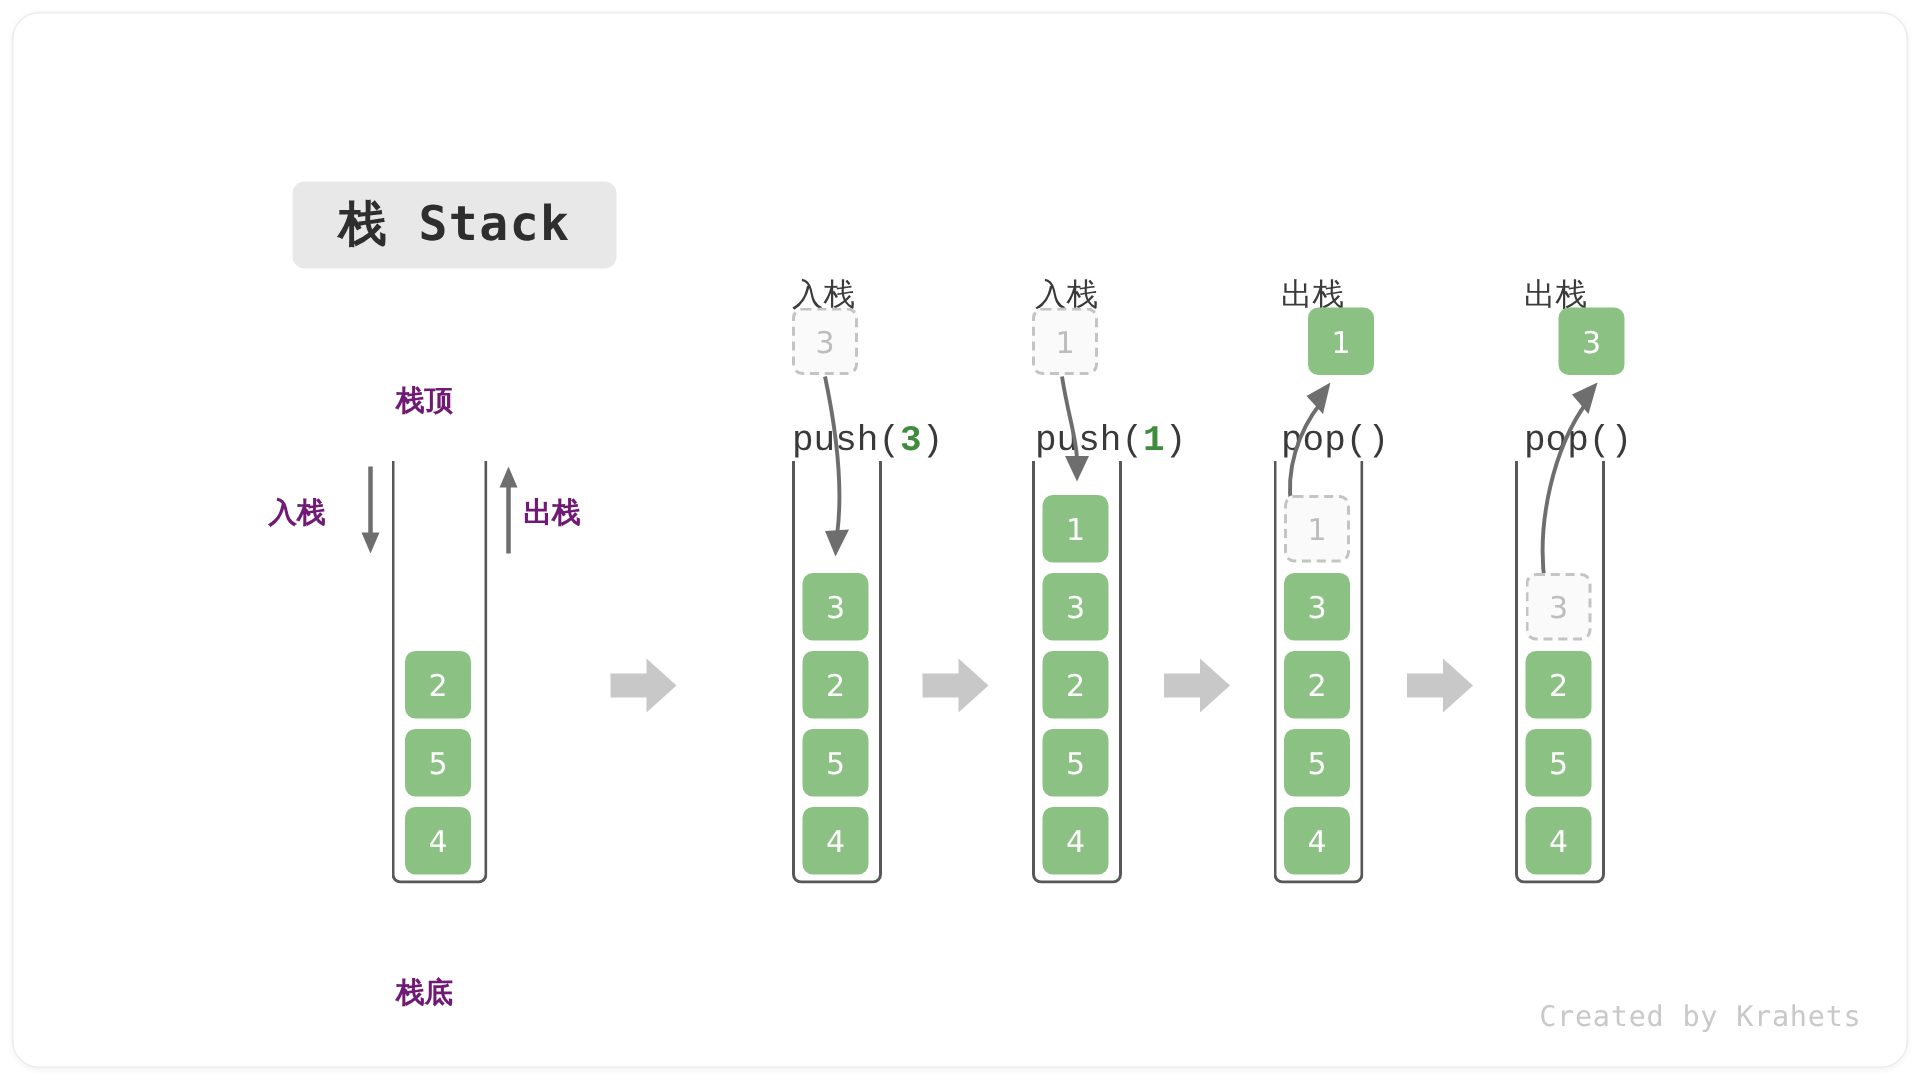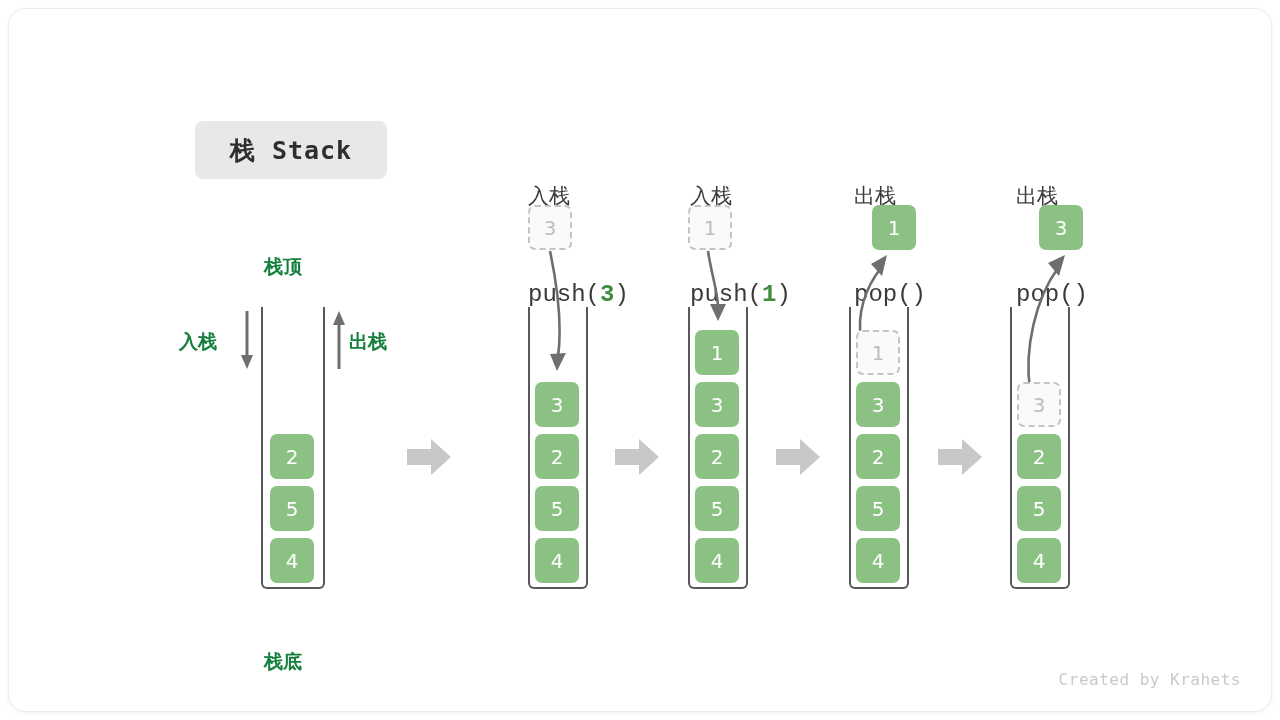--- a/index.html
+++ b/index.html
@@ -28,42 +28,42 @@
     box-shadow: 0 1px 4px rgba(0,0,0,0.055);
     box-sizing: border-box;
     overflow: hidden;
   }
 
   
   #title-badge {
     position: absolute;
     left: 186px;
     top: 112px;
-    width: 192px;
+    width: 216px;
     height: 58px;
     background: #e8e8e8;
     border-radius: 8px;
     display: flex;
     align-items: center;
     justify-content: center;
     font-family: "DejaVu Sans Mono", "Liberation Mono", monospace;
-    font-size: 25px;
+    font-size: 32px;
     font-weight: bold;
     color: #2e2e2e;
     letter-spacing: 1px;
     white-space: pre;
   }
 
   
   .cn-label {
     position: absolute;
     font-family: "DejaVu Sans", "Liberation Sans", sans-serif;
     font-size: 19px;
     font-weight: bold;
-    color: #15803d;
+    color: #701a75;
     white-space: nowrap;
   }
 
   #label-top  { left: 255px; top: 245px; }
   #label-bottom { left: 255px; top: 640px; }
   #label-push-left { left: 170px; top: 320px; }
   #label-pop-left  { left: 340px; top: 320px; }
 
   
   .stack-walls {
@@ -125,21 +125,21 @@
     width: 44px;
     height: 40px;
   }
 
   
   #credit {
     position: absolute;
     right: 30px;
     bottom: 22px;
     font-family: "DejaVu Sans Mono", "Liberation Mono", monospace;
-    font-size: 16px;
+    font-size: 19px;
     color: #c9c9c9;
     letter-spacing: 0.5px;
   }
 
   svg { display: block; overflow: visible; }
 </style>
 </head>
 <body>
 
 <div id="card">

